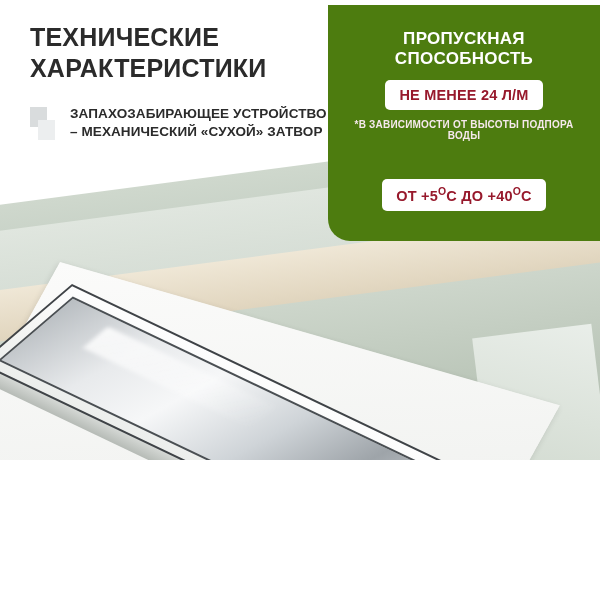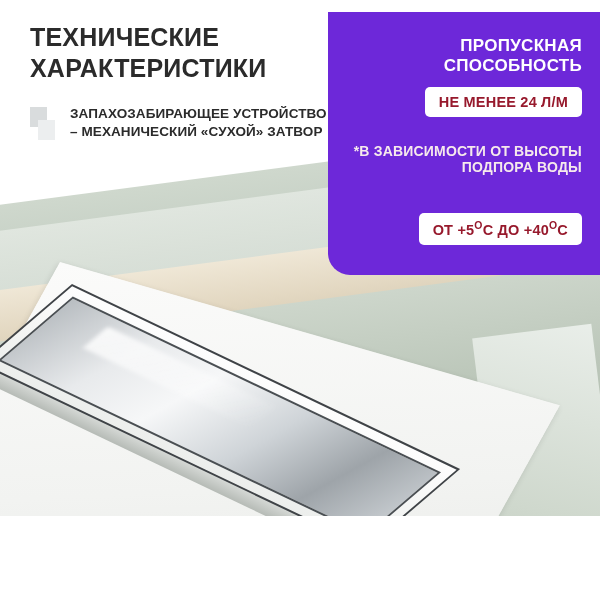--- a/index.html
+++ b/index.html
@@ -9,21 +9,21 @@
   body {
     width: 600px;
     height: 600px;
     overflow: hidden;
     font-family: "Liberation Sans", sans-serif;
     background: #ffffff;
   }
   .stage {
     position: relative;
     width: 600px;
-    height: 516px;
+    height: 460px;
     overflow: hidden;
     background: #ffffff;
   }
 
   
   .scene {
     position: absolute;
     left: 0; top: 0;
     width: 600px; height: 600px;
     overflow: hidden;
@@ -235,28 +235,28 @@
     font-size: 13.5px;
     line-height: 1.32;
     color: #2b2b2b;
     text-transform: uppercase;
     letter-spacing: .1px;
   }
 
   
   .card {
     position: absolute;
-    right: 0; top: 12px;
+    right: 0; top: 5px;
     width: 272px;
     padding: 18px 18px 26px 18px;
     box-sizing: border-box;
-    background: #6d28d9;
+    background: #4d7c0f;
     border-bottom-left-radius: 22px;
     color: #ffffff;
-    text-align: right;
+    text-align: center;
   }
   .spec { margin-bottom: 4px; }
   .spec-title {
     font-weight: bold;
     font-size: 17px;
     line-height: 1.2;
     text-transform: uppercase;
     letter-spacing: .3px;
     margin: 6px 0 10px 0;
   }
@@ -265,24 +265,24 @@
     background: #ffffff;
     color: #97192c;
     font-weight: bold;
     font-size: 14.5px;
     letter-spacing: .2px;
     padding: 7px 14px;
     border-radius: 5px;
     text-transform: uppercase;
   }
   .spec-note {
-    font-size: 14px;
+    font-size: 10px;
     font-weight: bold;
     letter-spacing: .2px;
-    margin-top: 26px;
+    margin-top: 9px;
     text-transform: uppercase;
     color: #f6e9ec;
   }
   .sup { font-size: .72em; vertical-align: super; }
   .gap-1 { height: 16px; }
   .gap-2 { height: 18px; }
 </style>
 </head>
 <body>
 

